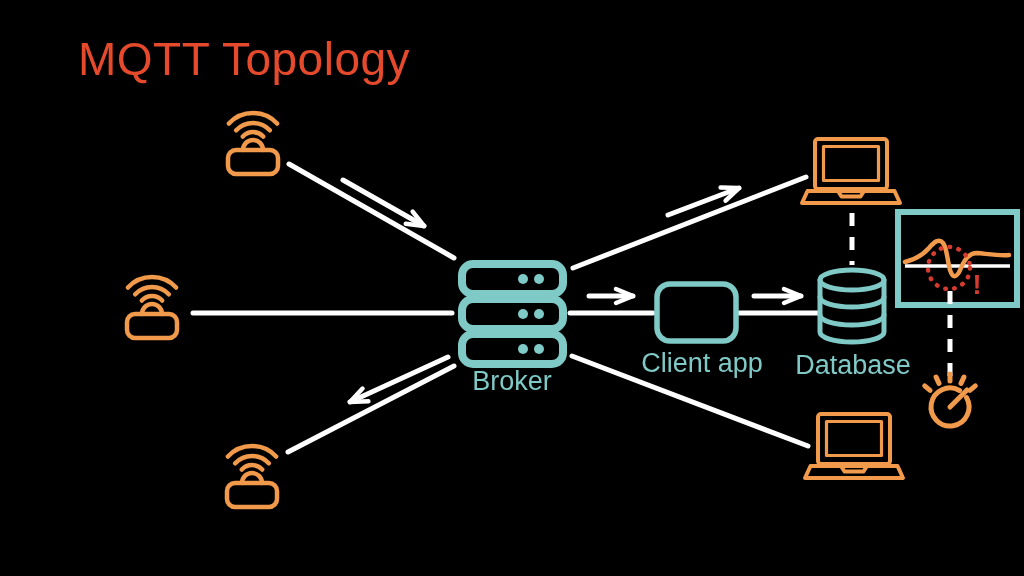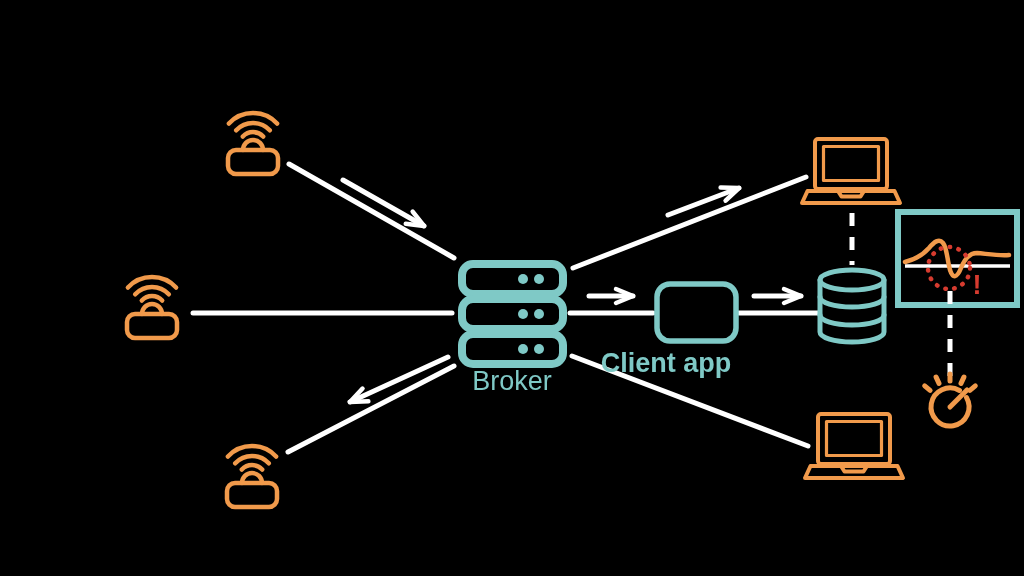--- a/index.html
+++ b/index.html
@@ -30,31 +30,32 @@
   }
   svg.diagram{position:absolute;left:0;top:0;}
   .node-label{
     position:absolute;
     transform:translateX(-50%);
     color:var(--teal);
     font-size:27px;
     white-space:nowrap;
   }
   .label-broker{left:512px;top:366px;}
-  .label-client-app{left:666px;top:348px;font-weight:bold;}
+  .label-client-app{left:702px;top:348px;}
   .label-database{left:853px;top:350px;}
   .stroke-teal{stroke:var(--teal);}
   .stroke-orange{stroke:var(--orange);}
   .stroke-red{stroke:var(--alert-red);}
 </style>
 </head>
 <body>
 
 <div class="stage">
 
+  <h1 class="title">MQTT Topology</h1>
 
   <svg class="diagram" width="1024" height="576" viewBox="0 0 1024 576">
 
     <defs>
       <marker id="arrowhead" viewBox="0 0 26 22" markerWidth="26" markerHeight="22" refX="22" refY="11" orient="auto" markerUnits="userSpaceOnUse">
         <path d="M5,4 L22,11 L5,18" fill="none" stroke="#ffffff" stroke-width="4.5" stroke-linecap="round" stroke-linejoin="round"></path>
       </marker>
 
       <g id="sensor-icon" fill="none" stroke-width="4.5" stroke-linecap="round" stroke-linejoin="round">
         <rect x="8" y="40" width="50" height="24" rx="8"></rect>
@@ -144,14 +145,15 @@
       <line x1="969.9" y1="390.3" x2="975.3" y2="385.8"></line>
       <line x1="961.0" y1="383.4" x2="963.9" y2="377.1"></line>
       <line x1="950" y1="381" x2="950" y2="374"></line>
       <line x1="939.0" y1="383.4" x2="936.1" y2="377.1"></line>
       <line x1="930.1" y1="390.3" x2="924.7" y2="385.8"></line>
     </g>
   </svg>
 
   <div class="node-label label-broker">Broker</div>
   <div class="node-label label-client-app">Client app</div>
+  <div class="node-label label-database">Database</div>
 
 </div>
 
 </body></html>

